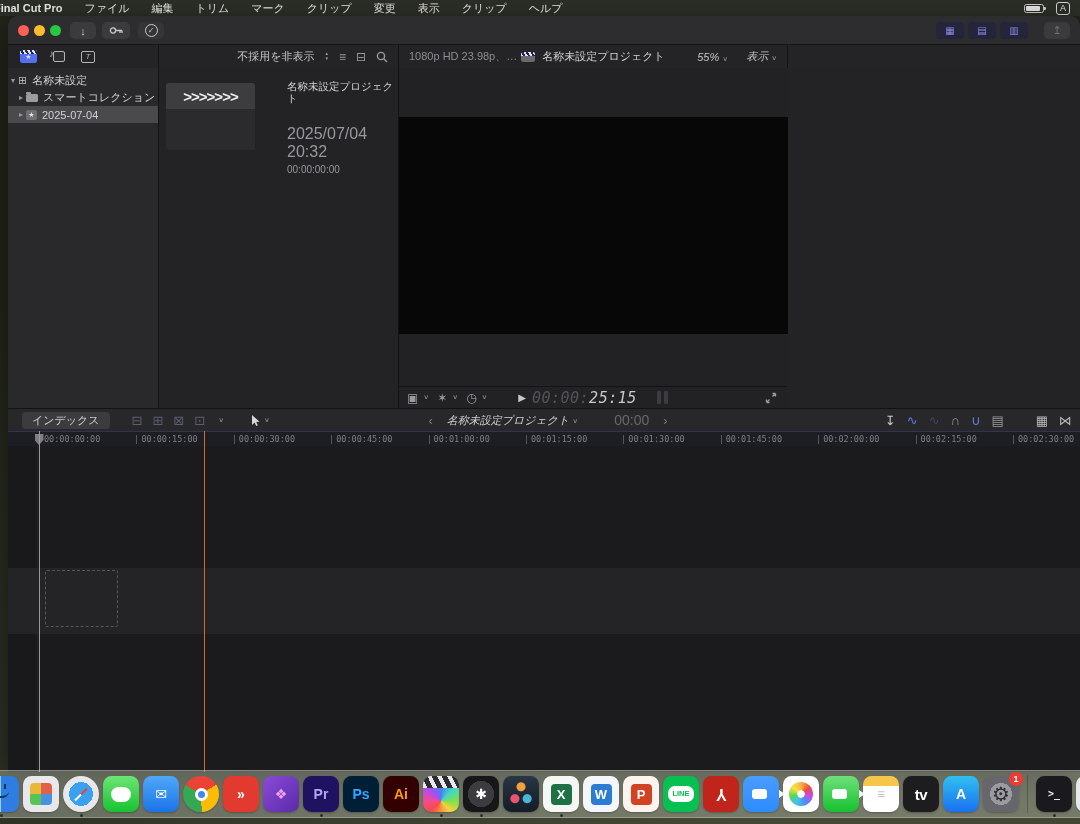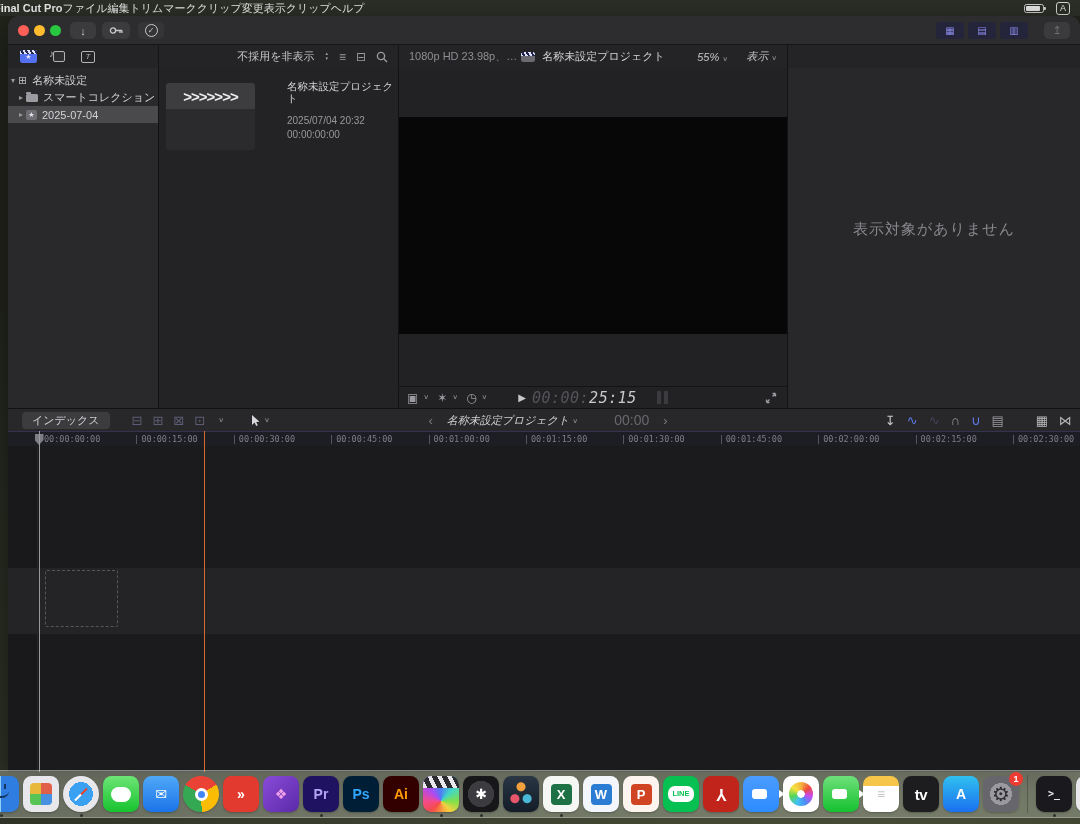--- a/index.html
+++ b/index.html
@@ -6,21 +6,21 @@
   html,body { width:1080px; height:824px; overflow:hidden; }
   body { font-family:"Liberation Sans","DejaVu Sans",sans-serif; color:#d8d8dc; }
   #screen { position:relative; width:1080px; height:824px; overflow:hidden;
     background:
       radial-gradient(140% 90% at 80% 110%, #4a4f38 0%, #3a3e2e 35%, #2c3024 65%, #22251b 100%);
   }
   
   #menubar { position:absolute; left:0; top:0; width:1080px; height:16px;
     background:rgba(46,48,40,.92); display:flex; align-items:center; font-size:11px; color:#ececec; }
   #menubar .appname { font-weight:bold; margin-left:-6px; white-space:nowrap; }
-  #menu-items { display:flex; white-space:nowrap;justify-content:flex-end; }
+  #menu-items { display:flex; margin-left:22px; gap:22px; white-space:nowrap;justify-content:flex-end; }
   #menu-items span { cursor:default; }
   #menubar-right { margin-left:auto; display:flex; align-items:center; gap:12px; margin-right:10px; }
   .battery { position:relative; width:20px; height:9px; border:1px solid #cfcfcf; border-radius:2.5px; }
   .battery i { position:absolute; left:1px; top:1px; bottom:1px; width:14px; background:#e8e8e8; border-radius:1px; }
   .battery:after { content:""; position:absolute; right:-3px; top:2px; width:2px; height:3px; background:#cfcfcf; border-radius:0 1px 1px 0; }
   .inputbox { width:14px; height:13px; border:1px solid #d8d8d8; border-radius:3px; font-size:9px;
     display:flex; align-items:center; justify-content:center; color:#e8e8e8; }
   
   #window { position:absolute; left:8px; top:16px; width:1072px; height:756px;
     background:#232325; border-radius:10px 10px 0 0; overflow:hidden; box-shadow:0 8px 30px rgba(0,0,0,.5); }
@@ -70,21 +70,21 @@
   .folder-ic { position:relative; width:12px; height:8px; background:#9a9aa0; border-radius:1.5px; }
   .folder-ic:before { content:""; position:absolute; left:0; top:-2px; width:5px; height:2px; background:#9a9aa0; border-radius:1px 1px 0 0; }
   .event-ic { width:11px; height:10px; background:#6e6e74; border-radius:2px; font-size:7px; color:#e8e8ec;
     display:flex; align-items:center; justify-content:center; }
   #browser { width:240px; background:#232325; }
   #clip-card { position:absolute; left:7px; top:15px; width:89px; height:67px; border-radius:3px; overflow:hidden; background:#2b2b2d; }
   #clip-strip { height:26px; background:#3d3d40; display:flex; align-items:center; justify-content:center;
     color:#efefef; font-weight:900; font-size:15px; letter-spacing:-1px; overflow:hidden; }
   #clip-info { position:absolute; left:128px; top:12px; width:110px; font-size:10.5px; }
   #clip-name { color:#d6d6da; line-height:12px; }
-  #clip-date { color:#98989d; margin-top:11px; font-size:10px; }
+  #clip-date { color:#98989d; margin-top:21px; font-size:16px; }
   #clip-dur  { color:#98989d; margin-top:3px; font-size:10px; }
   #browser-footer { position:absolute; left:0; right:0; bottom:0; height:18px; border-top:1px solid #121213;
     display:flex; align-items:center; justify-content:center; font-size:10px; color:#b0b0b4; background:#232325; }
   #viewer { width:389px; background:#222224; }
   #video-canvas { position:absolute; left:0; top:49px; width:389px; height:217px; background:#070708; }
   #viewer-controls { position:absolute; left:0; right:0; bottom:0; height:22px; border-top:1px solid #141415;
     display:flex; align-items:center; background:#222224; color:#9a9aa0; }
   #vc-left { display:flex; align-items:center; gap:4px; margin-left:8px; font-size:12px; }
   #vc-left .chev { margin:0 4px 0 1px; }
   #vc-center { position:absolute; left:0; right:0; display:flex; align-items:center; justify-content:center; gap:6px; }
@@ -321,23 +321,20 @@
                 <i></i>
                 <i></i>
               </span>
           </div>
           <svg id="expand-btn" class="ic" width="12" height="12" viewBox="0 0 12 12">
             <path d="M7.5 4.5 L10.5 1.5 M10.5 1.5 h-3 M10.5 1.5 v3 M4.5 7.5 L1.5 10.5 M1.5 10.5 h3 M1.5 10.5 v-3" stroke="#9a9aa0" stroke-width="1.3" fill="none"></path>
           </svg>
         </div>
       </div>
 
-      <div class="ccol" id="rightpanel">
-        <div id="empty-msg">表示対象がありません</div>
-      </div>
     </div>
 
     <div id="tl-toolbar">
       <div id="index-btn">インデックス</div>
       <div id="edit-tools">
         <span>⊟</span>
         <span>⊞</span>
         <span>⊠</span>
         <span>⊡</span>
         <span class="chev">∨</span>

